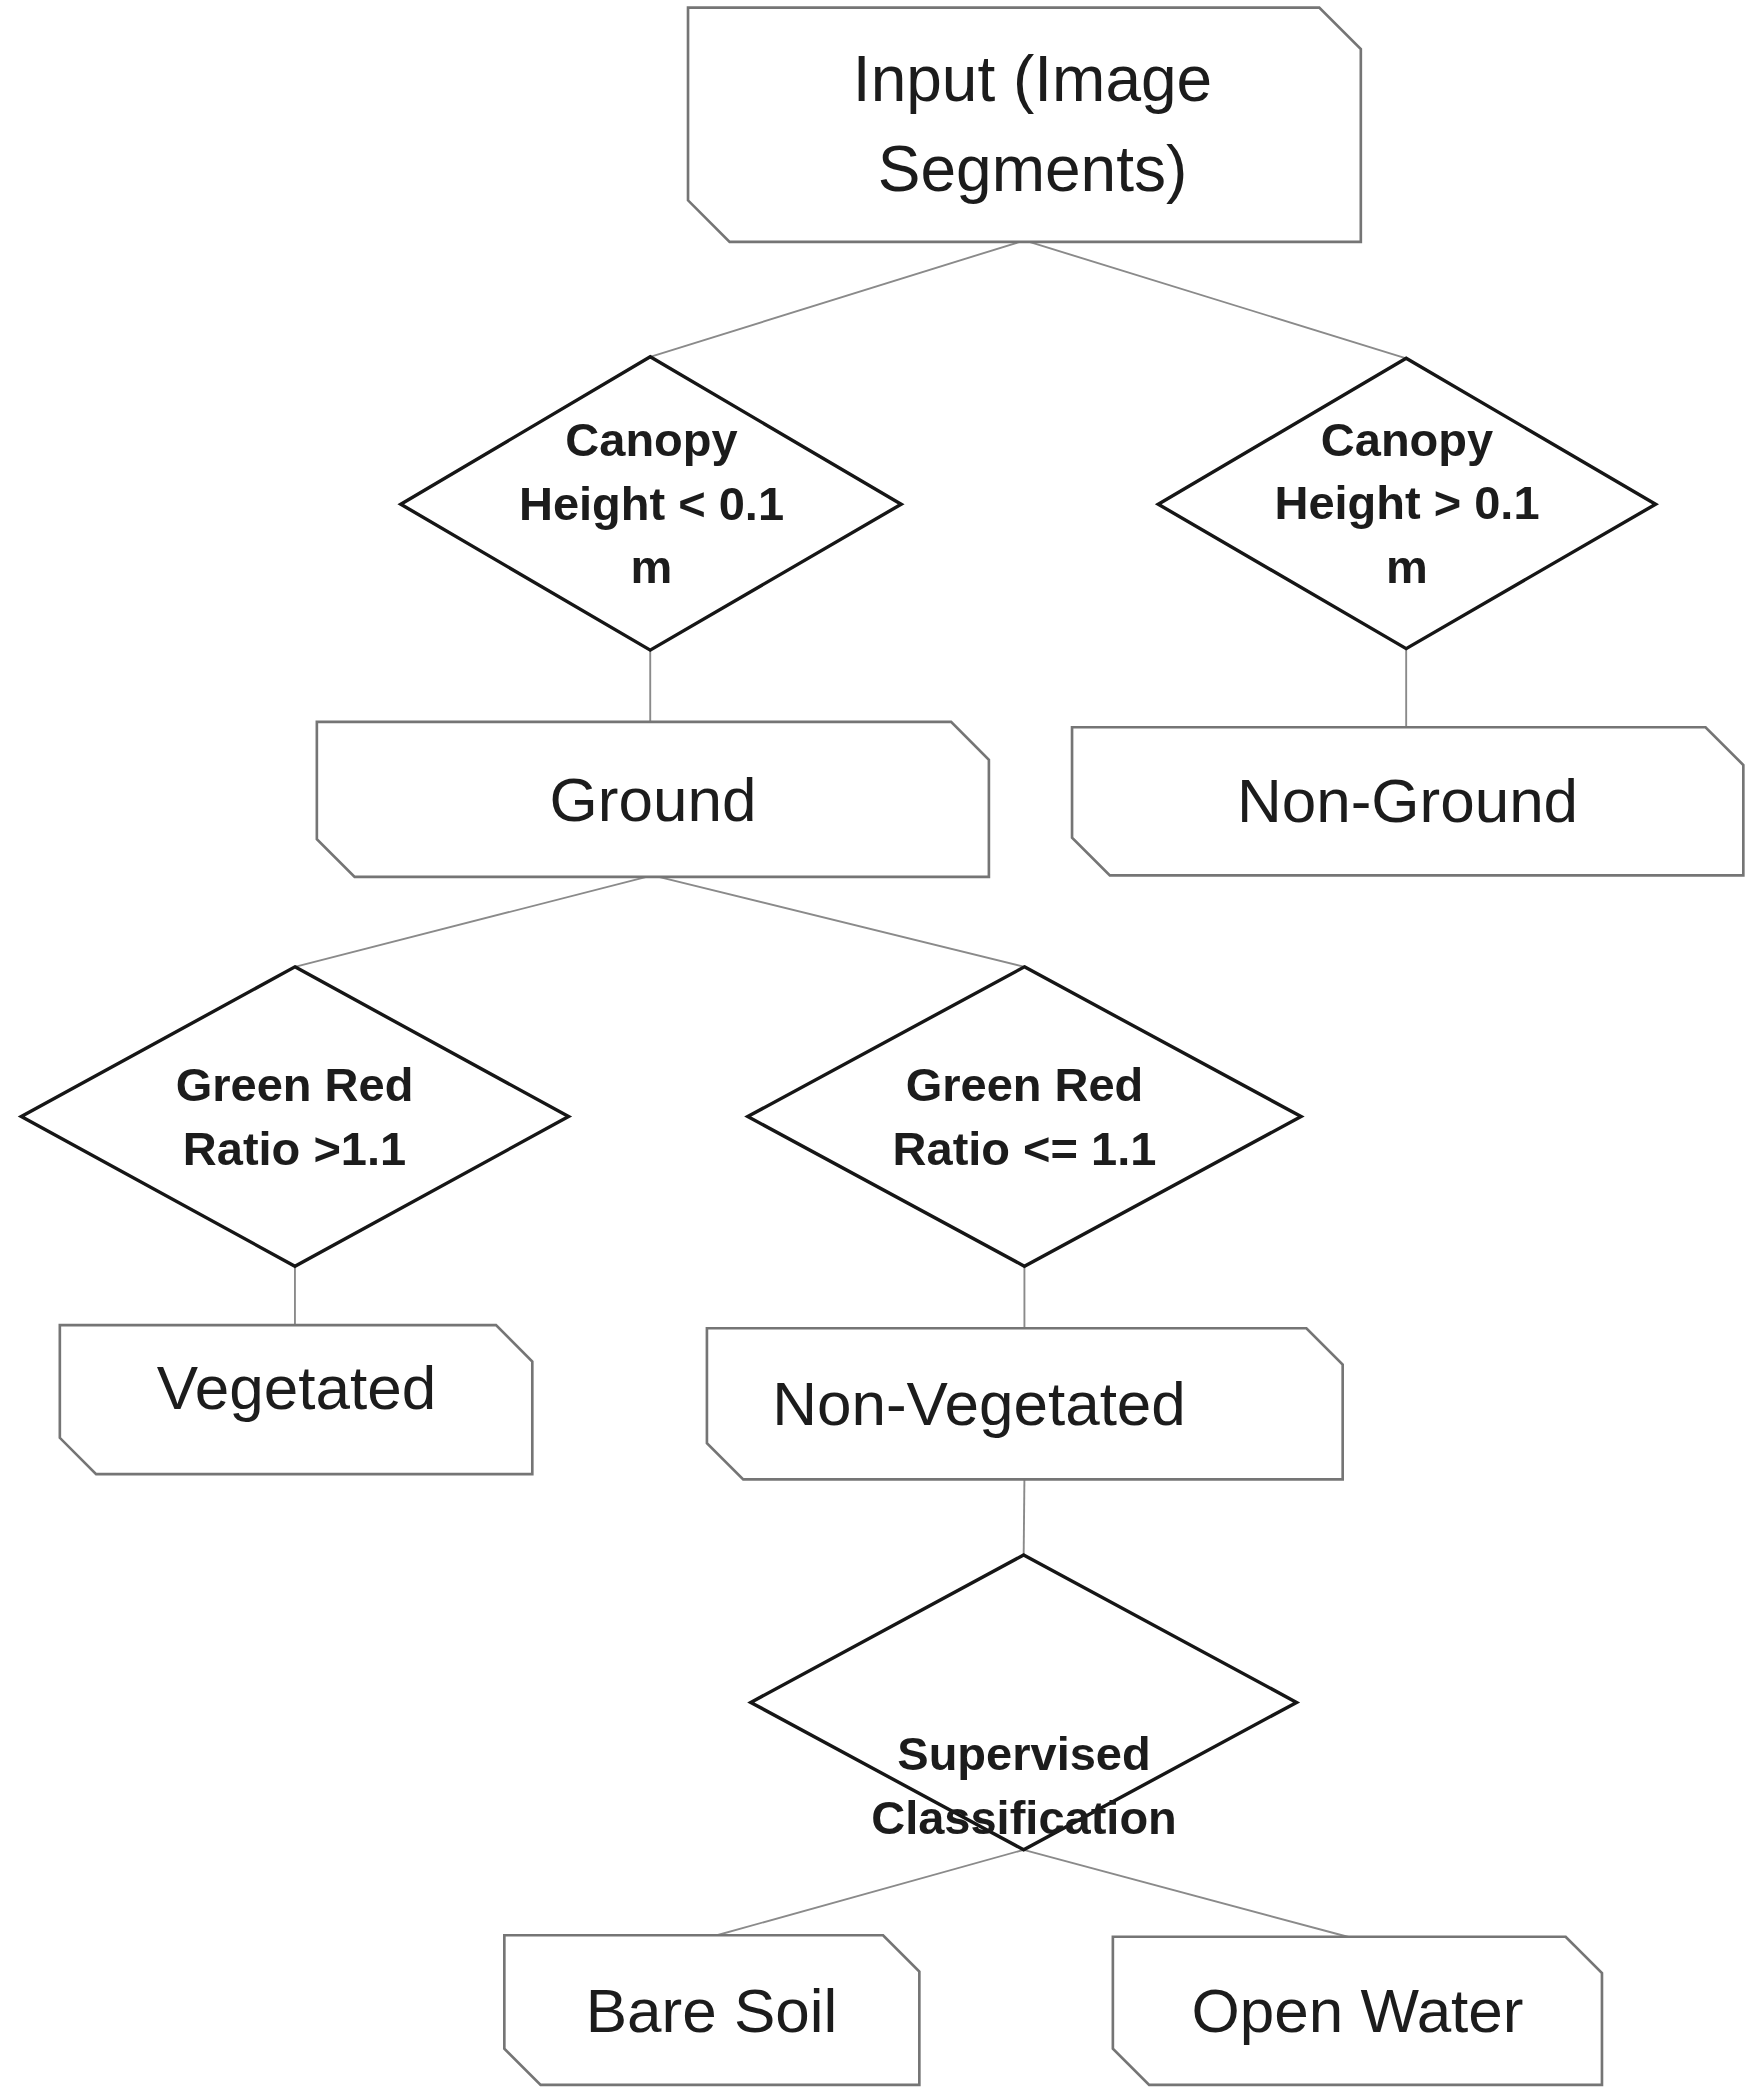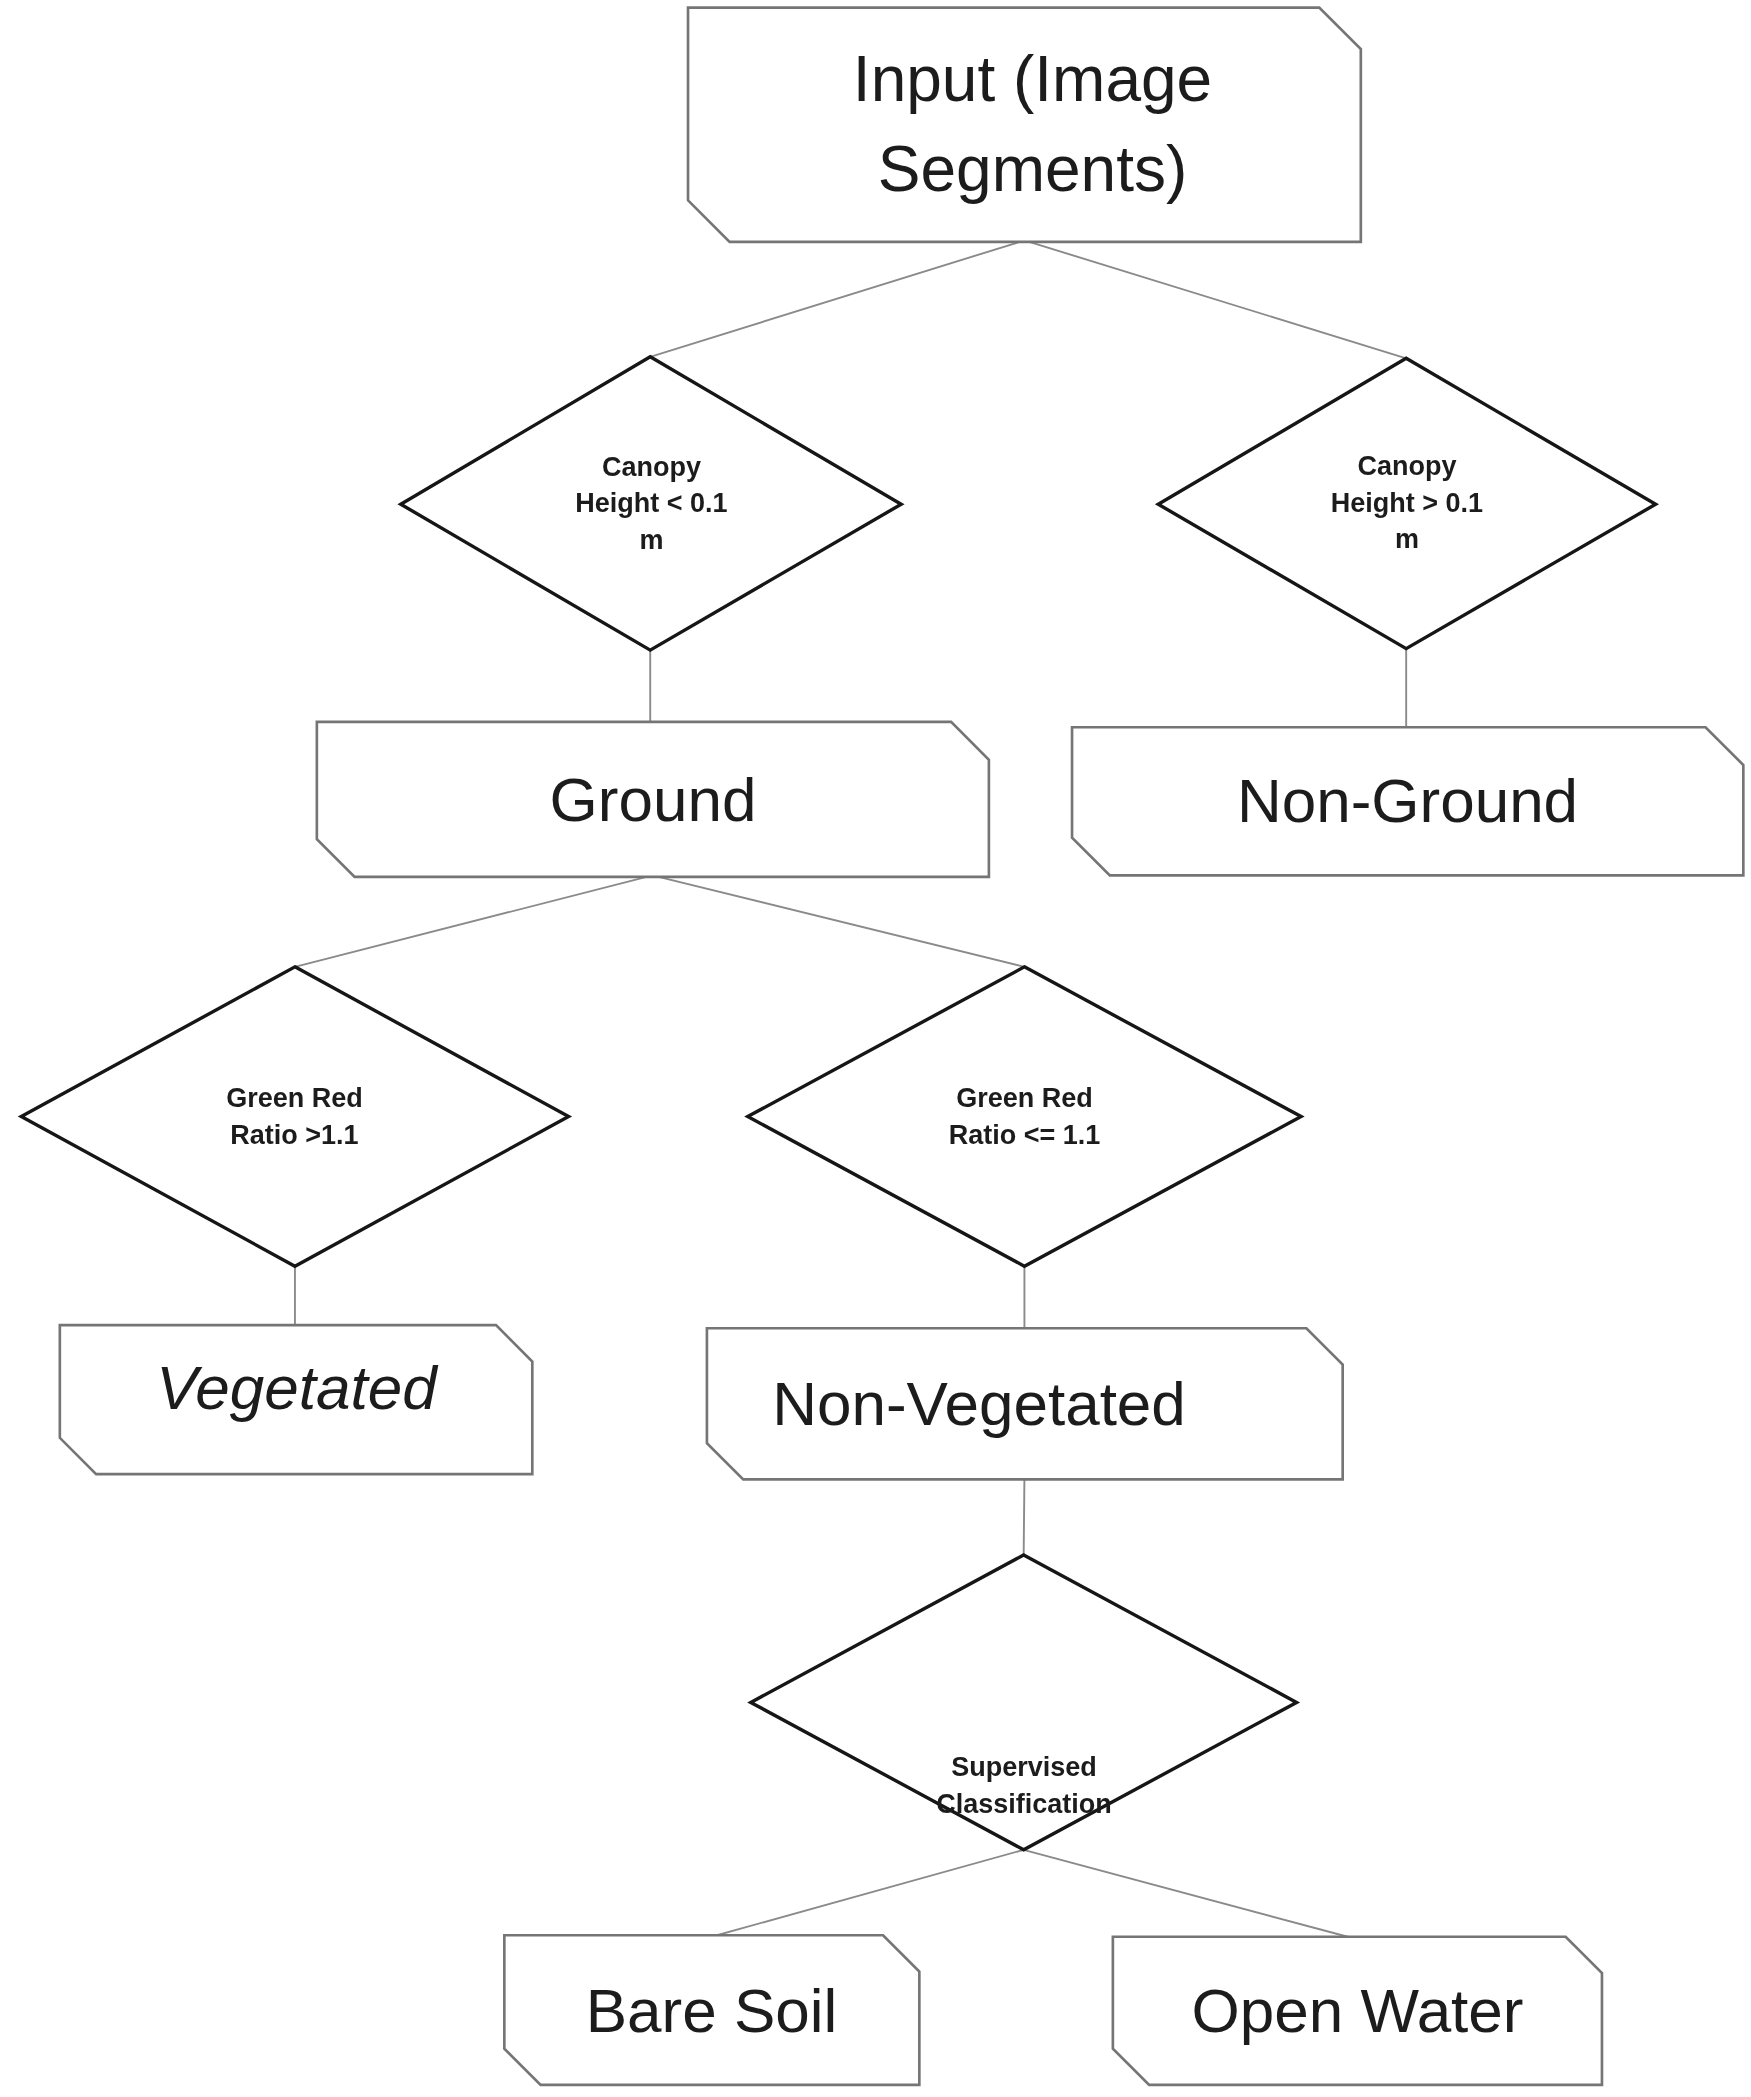--- a/index.html
+++ b/index.html
@@ -19,21 +19,21 @@
     position: absolute;
     display: flex;
     align-items: center;
     justify-content: center;
     text-align: center;
     white-space: pre-line;
     color: #1c1c1c;
   }
   .terminal { font-size: 62px; line-height: 1.32; }
   .terminal.xl { font-size: 64px; line-height: 1.4; }
-  .decision { font-size: 27px; font-weight: bold; line-height: 1.35; }
+  .decision { font-size: 47px; font-weight: bold; line-height: 1.35; }
 </style>
 </head>
 <body>
 
 <div class="canvas">
 
   <svg width="1751" height="2097" viewBox="0 0 2316 2774">
 
     <g>
       <line class="edge" x1="1355" y1="318" x2="860" y2="472"></line>
@@ -78,21 +78,21 @@
   <div class="label terminal" style="left:1072px; top:727px; width:671px; height:148px;">Non-Ground</div>
 
   <div class="label terminal" style="left:317px; top:722px; width:672px; height:155px;">Ground</div>
 
   <div class="label decision" style="left:21px; top:967px; width:547px; height:299px;">Green Red
 Ratio &gt;1.1</div>
 
   <div class="label decision" style="left:748px; top:967px; width:553px; height:299px;">Green Red
 Ratio &lt;= 1.1</div>
 
-  <div class="label terminal" style="left:60px; top:1325px; width:473px; height:125px;font-style:italic;">Vegetated</div>
+  <div class="label terminal" style="left:60px; top:1325px; width:473px; height:125px;">Vegetated</div>
 
   <div class="label terminal" style="left:707px; top:1328px; width:544px; height:151px;">Non-Vegetated</div>
 
   <div class="label decision" style="left:751px; top:1638px; width:546px; height:295px;">Supervised
 Classification</div>
 
   <div class="label terminal" style="left:504px; top:1936px; width:415px; height:150px;">Bare Soil</div>
 
   <div class="label terminal" style="left:1113px; top:1937px; width:489px; height:148px;">Open Water</div>
 

